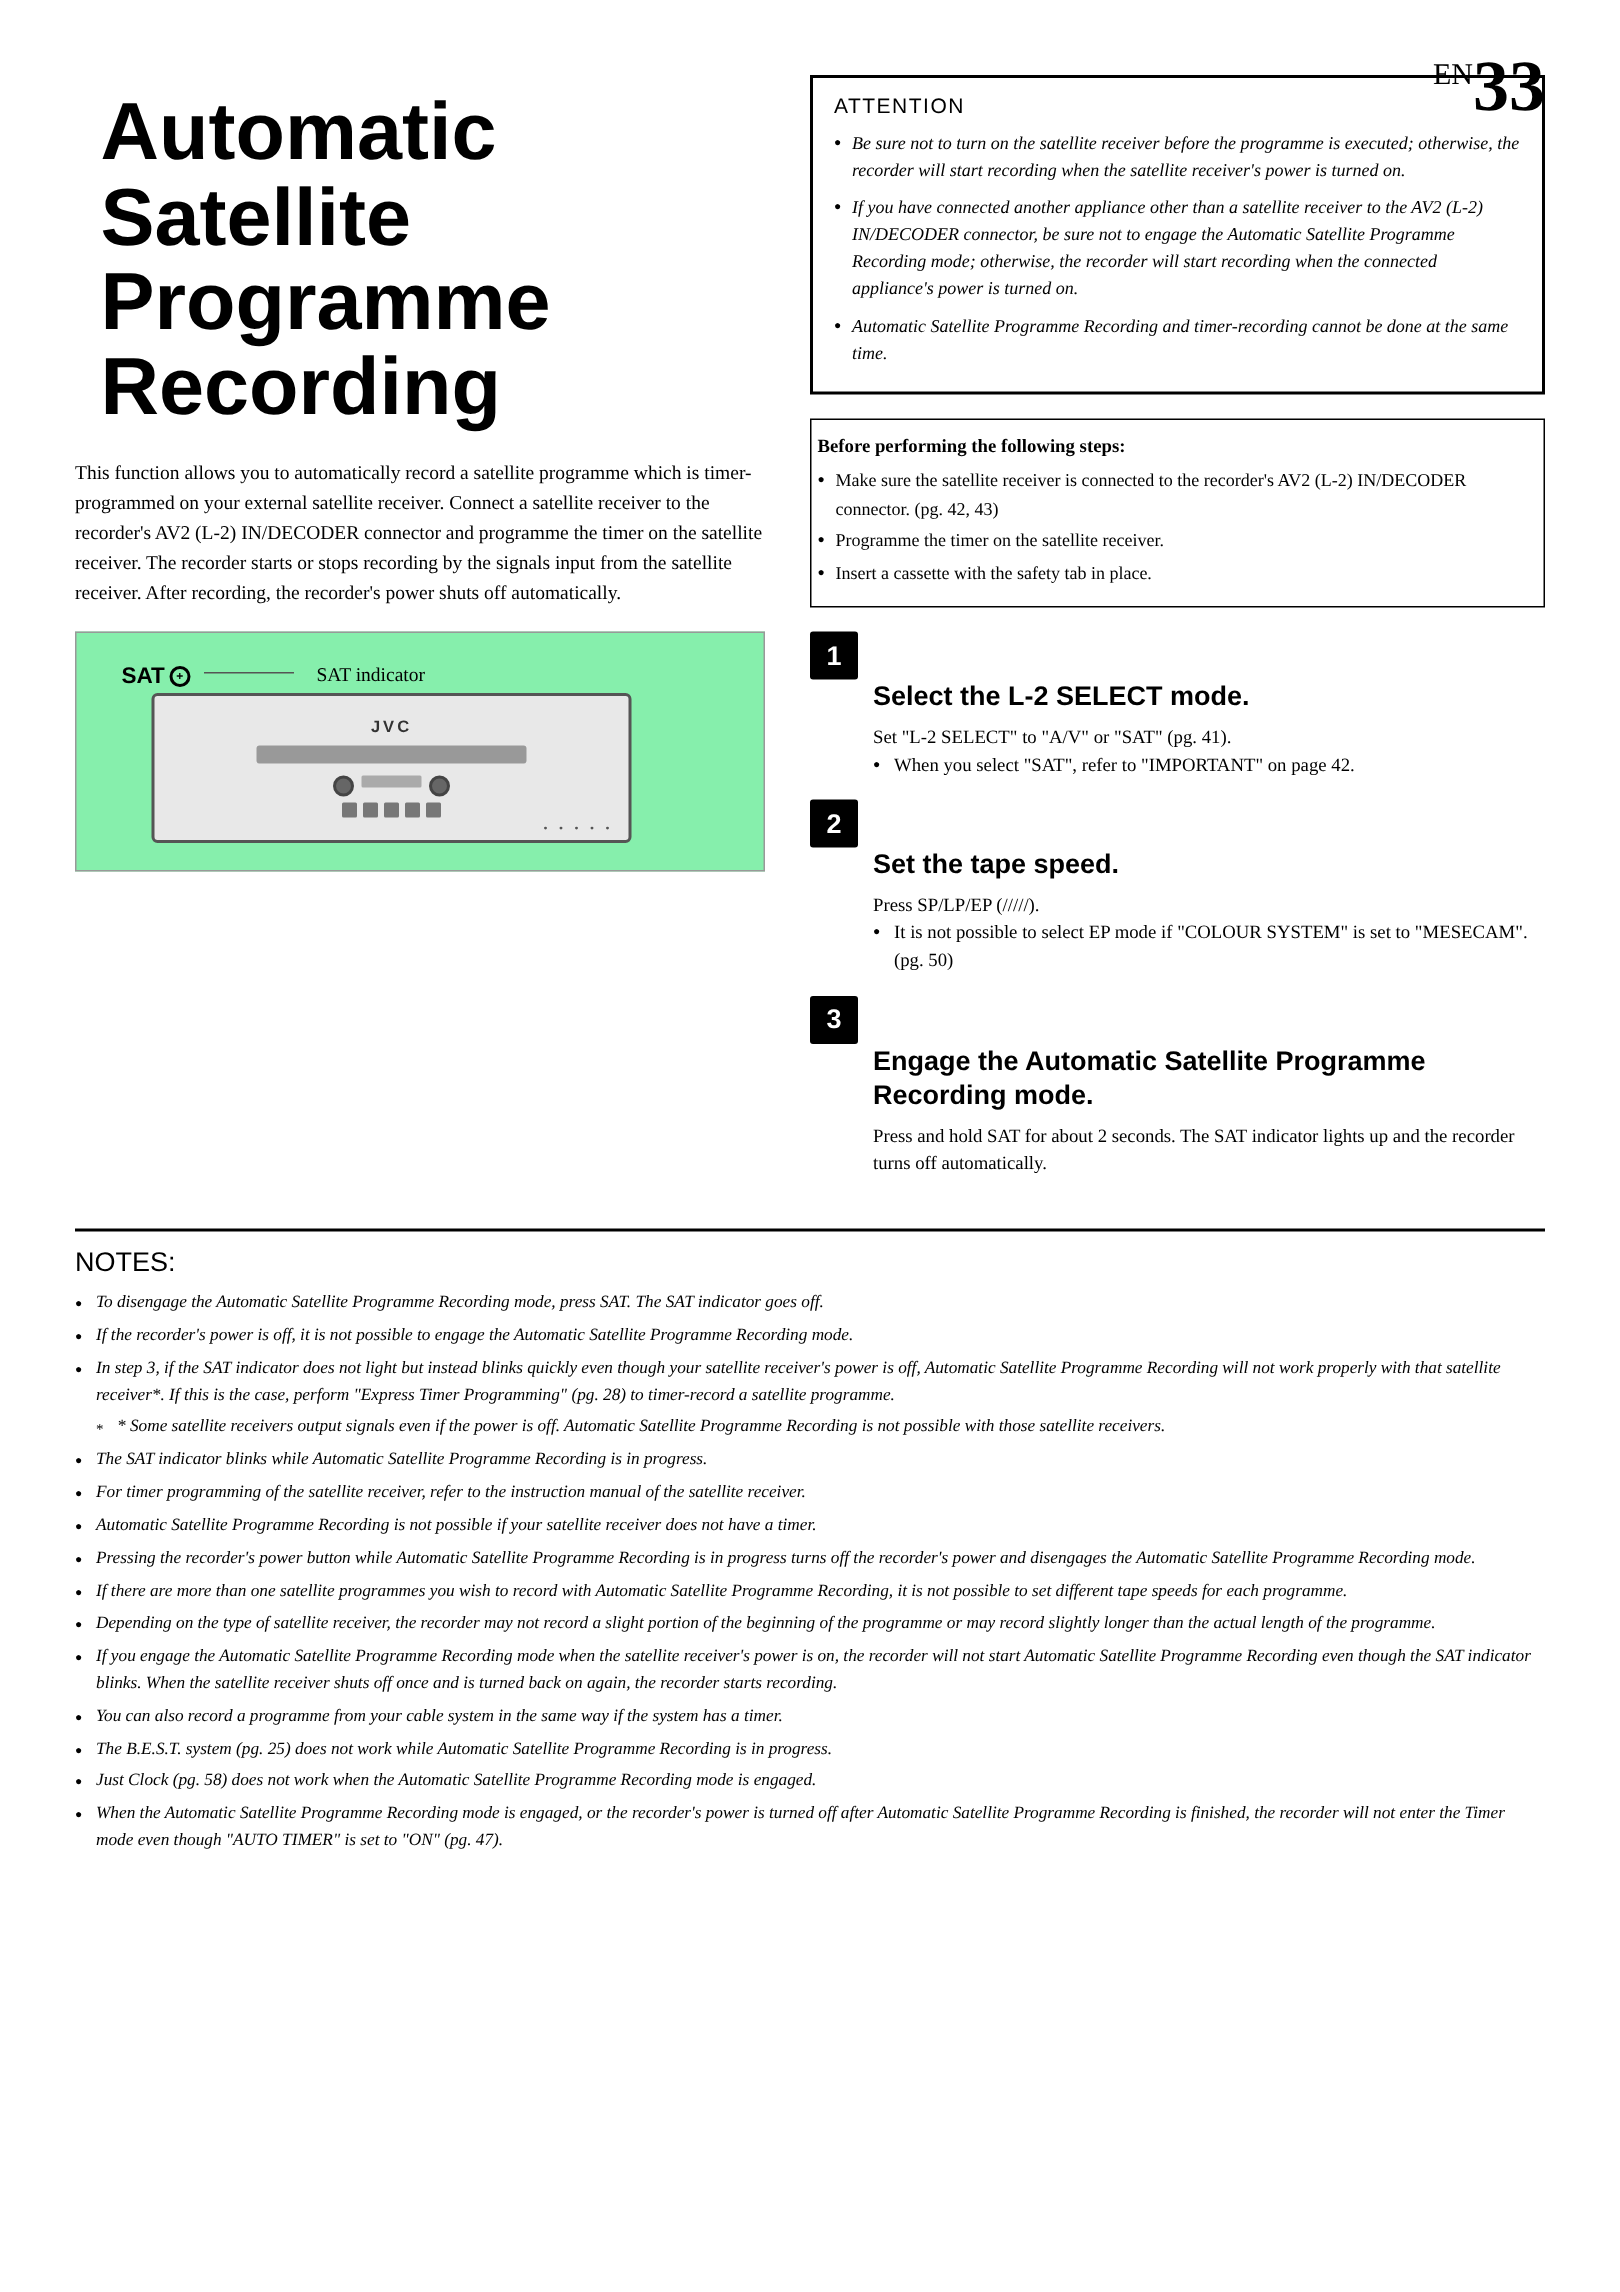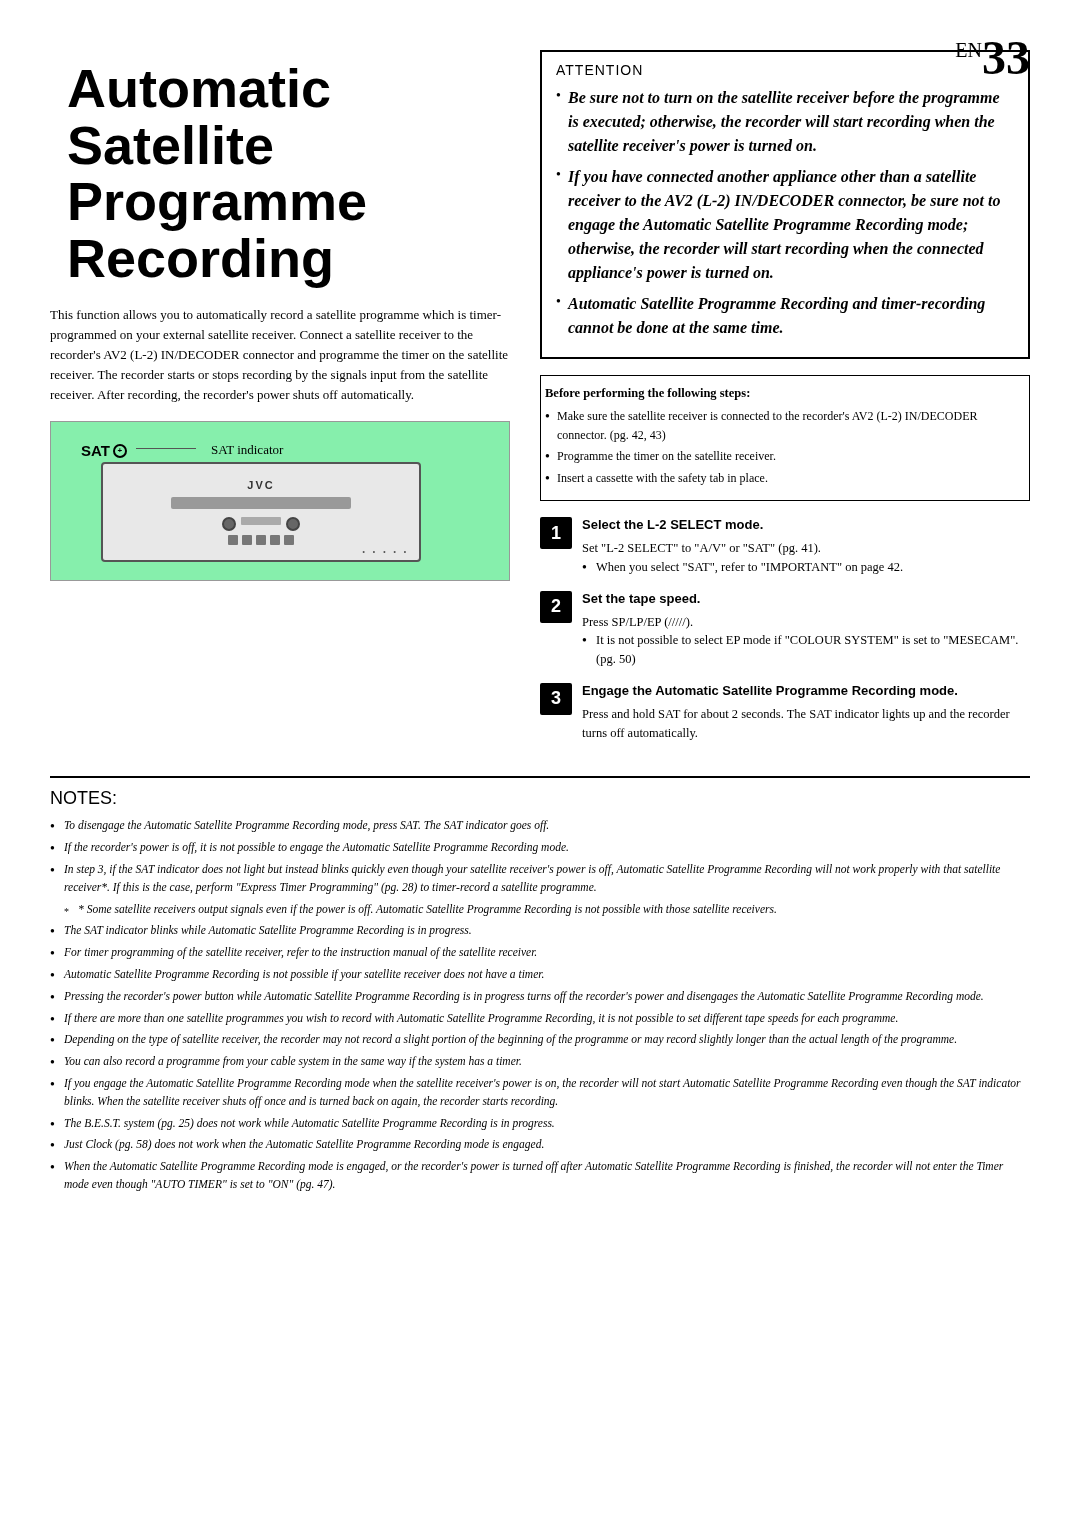--- a/index.html
+++ b/index.html
@@ -169,24 +169,23 @@
     .attention-title {
       font-size: 14px;
       font-weight: normal;
       font-family: Arial, sans-serif;
       text-transform: uppercase;
       margin-bottom: 8px;
       letter-spacing: 1px;
     }
 
     .attention-text {
-      font-size: 16px;
+      font-size: 12px;
       line-height: 1.5;
       font-style: italic;
-      font-weight: bold;
     }
 
     .attention-text p {
       margin-bottom: 7px;
       padding-left: 12px;
       position: relative;
     }
 
     .attention-text p::before {
       content: '●';
@@ -245,25 +244,26 @@
       width: 32px;
       height: 32px;
       display: flex;
       align-items: center;
       justify-content: center;
       flex-shrink: 0;
       border-radius: 2px;
     }
 
     .step-content h3 {
-      font-size: 13px;
+      font-size: 18px;
       font-weight: bold;
       font-family: Arial, sans-serif;
       margin-bottom: 5px;
       line-height: 1.3;
+      margin-top: 32px;
     }
 
     .step-content p {
       font-size: 12.5px;
       line-height: 1.5;
     }
 
     .step-content .bullet-item {
       padding-left: 14px;
       position: relative;
@@ -446,21 +446,21 @@
       <p class="note-item">To disengage the Automatic Satellite Programme Recording mode, press SAT. The SAT indicator goes off.</p>
       <p class="note-item">If the recorder's power is off, it is not possible to engage the Automatic Satellite Programme Recording mode.</p>
       <p class="note-item">In step 3, if the SAT indicator does not light but instead blinks quickly even though your satellite receiver's power is off, Automatic Satellite Programme Recording will not work properly with that satellite receiver*. If this is the case, perform "Express Timer Programming" (pg. 28) to timer-record a satellite programme.</p>
       <p class="note-item sub-note">* Some satellite receivers output signals even if the power is off. Automatic Satellite Programme Recording is not possible with those satellite receivers.</p>
       <p class="note-item">The SAT indicator blinks while Automatic Satellite Programme Recording is in progress.</p>
       <p class="note-item">For timer programming of the satellite receiver, refer to the instruction manual of the satellite receiver.</p>
       <p class="note-item">Automatic Satellite Programme Recording is not possible if your satellite receiver does not have a timer.</p>
       <p class="note-item">Pressing the recorder's power button while Automatic Satellite Programme Recording is in progress turns off the recorder's power and disengages the Automatic Satellite Programme Recording mode.</p>
       <p class="note-item">If there are more than one satellite programmes you wish to record with Automatic Satellite Programme Recording, it is not possible to set different tape speeds for each programme.</p>
       <p class="note-item">Depending on the type of satellite receiver, the recorder may not record a slight portion of the beginning of the programme or may record slightly longer than the actual length of the programme.</p>
+      <p class="note-item">If you engage the Automatic Satellite Programme Recording mode when the satellite receiver's power is on, the recorder will not start Automatic Satellite Programme Recording even though the SAT indicator blinks. When the satellite receiver shuts off once and is turned back on again, the recorder starts recording.</p>
       <p class="note-item">You can also record a programme from your cable system in the same way if the system has a timer.</p>
-      <p class="note-item">If you engage the Automatic Satellite Programme Recording mode when the satellite receiver's power is on, the recorder will not start Automatic Satellite Programme Recording even though the SAT indicator blinks. When the satellite receiver shuts off once and is turned back on again, the recorder starts recording.</p>
       <p class="note-item">The B.E.S.T. system (pg. 25) does not work while Automatic Satellite Programme Recording is in progress.</p>
       <p class="note-item">Just Clock (pg. 58) does not work when the Automatic Satellite Programme Recording mode is engaged.</p>
       <p class="note-item">When the Automatic Satellite Programme Recording mode is engaged, or the recorder's power is turned off after Automatic Satellite Programme Recording is finished, the recorder will not enter the Timer mode even though "AUTO TIMER" is set to "ON" (pg. 47).</p>
     </div>
   </div>
 
 </div>
 
 </body></html>

